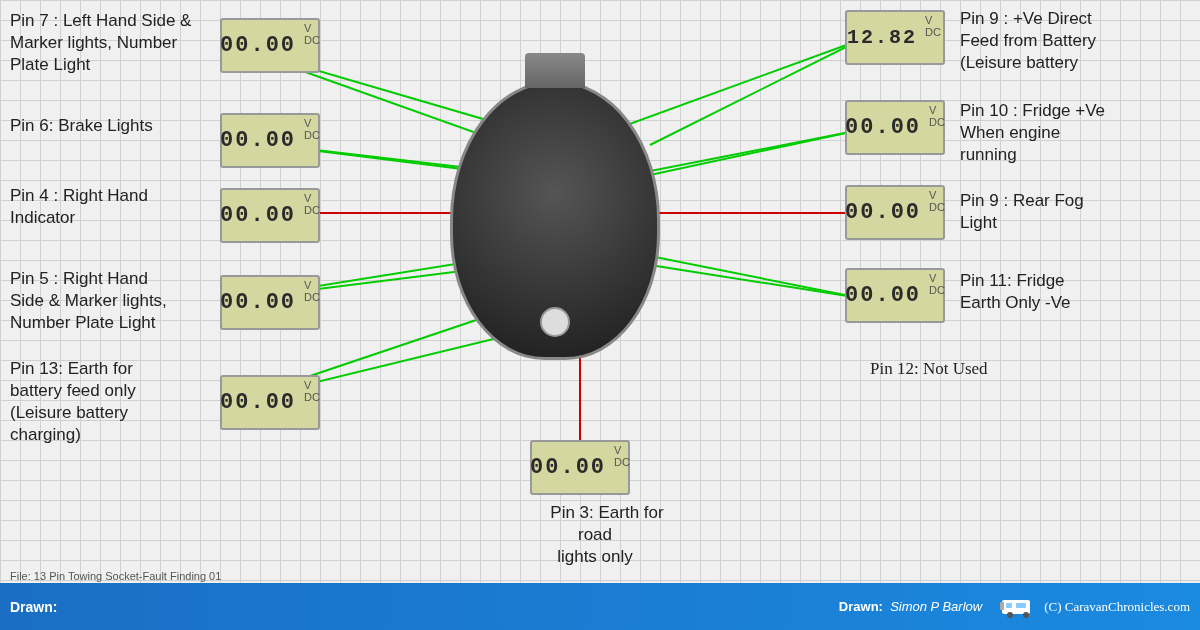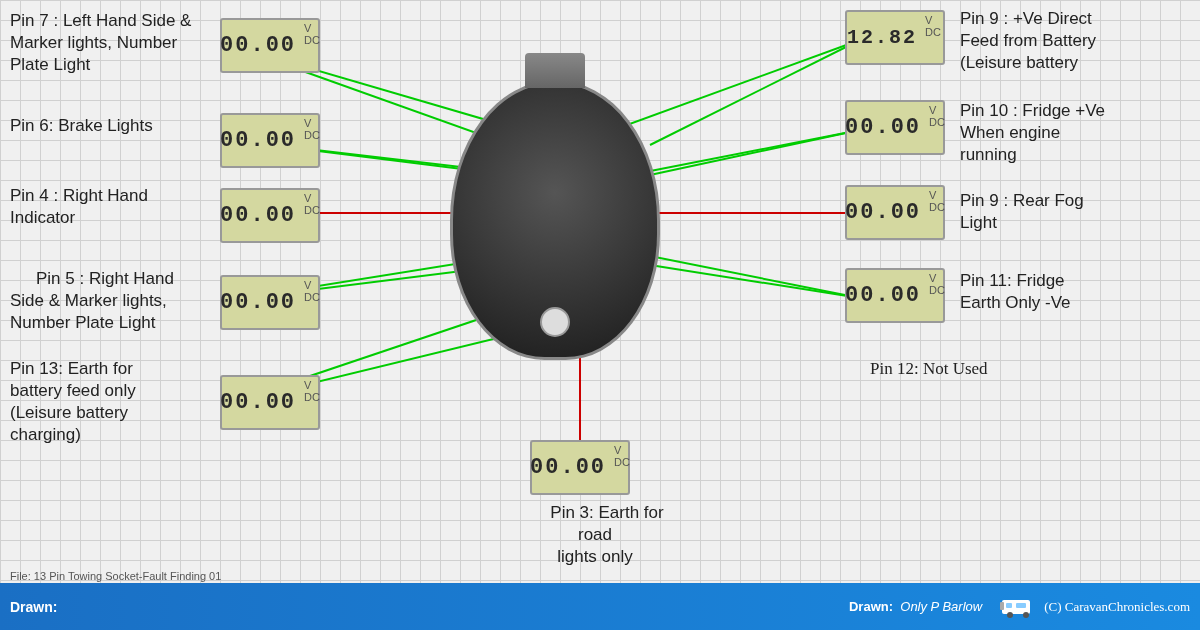--- a/index.html
+++ b/index.html
@@ -225,21 +225,21 @@
 <div class="pin-label" style="left: 10px; top: 185px; width: 200px;">
   <span style="white-space: pre-line;">Pin 4 : Right Hand
 Indicator</span>
 </div>
 <div class="lcd" style="left: 220px; top: 188px;">
   <div class="lcd-digits">00.00</div>
   <div class="lcd-unit">V &nbsp; DC</div>
 </div>
 
 <div class="pin-label" style="left: 10px; top: 268px; width: 210px;">
-  <span style="white-space: pre-line; margin-left: 26px;">Pin 5 : Right Hand
+  <span style="white-space: pre-line;">Pin 5 : Right Hand
 Side &amp; Marker lights,
 Number Plate Light</span>
 </div>
 <div class="lcd" style="left: 220px; top: 275px;">
   <div class="lcd-digits">00.00</div>
   <div class="lcd-unit">V &nbsp; DC</div>
 </div>
 
 <div class="pin-label" style="left: 10px; top: 358px; width: 210px;">
   <span style="white-space: pre-line;">Pin 13: Earth for
@@ -302,21 +302,21 @@
   <span style="white-space: pre-line; margin-left: 24px;">Pin 3: Earth for road
 lights only</span>
 </div>
 
 <div class="file-label">
   <span>File: 13 Pin Towing Socket-Fault Finding 01</span>
 </div>
 
 <div class="footer">
   <span class="footer-title-label" style="color:#fff; margin-right:4px; font-size:14px;">Drawn:</span>
-  <span class="footer-drawn" style="margin-left:auto; color:white; font-size:13px; font-weight:bold;">Drawn: &nbsp;<span style="font-style:italic; font-weight:normal;">Only P Barlow</span></span>
+  <span class="footer-drawn" style="margin-left:auto; color:white; font-size:13px; font-weight:bold;">Drawn: &nbsp;<span style="font-style:italic; font-weight:normal;">Simon P Barlow</span></span>
 
   <svg width="36" height="22" viewBox="0 0 36 22" style="margin: 0 8px; fill:white;">
     <rect x="2" y="4" width="28" height="14" rx="2" fill="white"></rect>
     <rect x="0" y="6" width="4" height="8" rx="1" fill="#aaa"></rect>
     <circle cx="10" cy="19" r="3" fill="#555"></circle>
     <circle cx="26" cy="19" r="3" fill="#555"></circle>
     <rect x="6" y="7" width="6" height="5" rx="1" fill="#88ccff"></rect>
     <rect x="16" y="7" width="10" height="5" rx="1" fill="#88ccff"></rect>
   </svg>
   <span style="color:white; font-size:13px;font-family:Liberation Serif, serif;">(C) CaravanChronicles.com</span>

